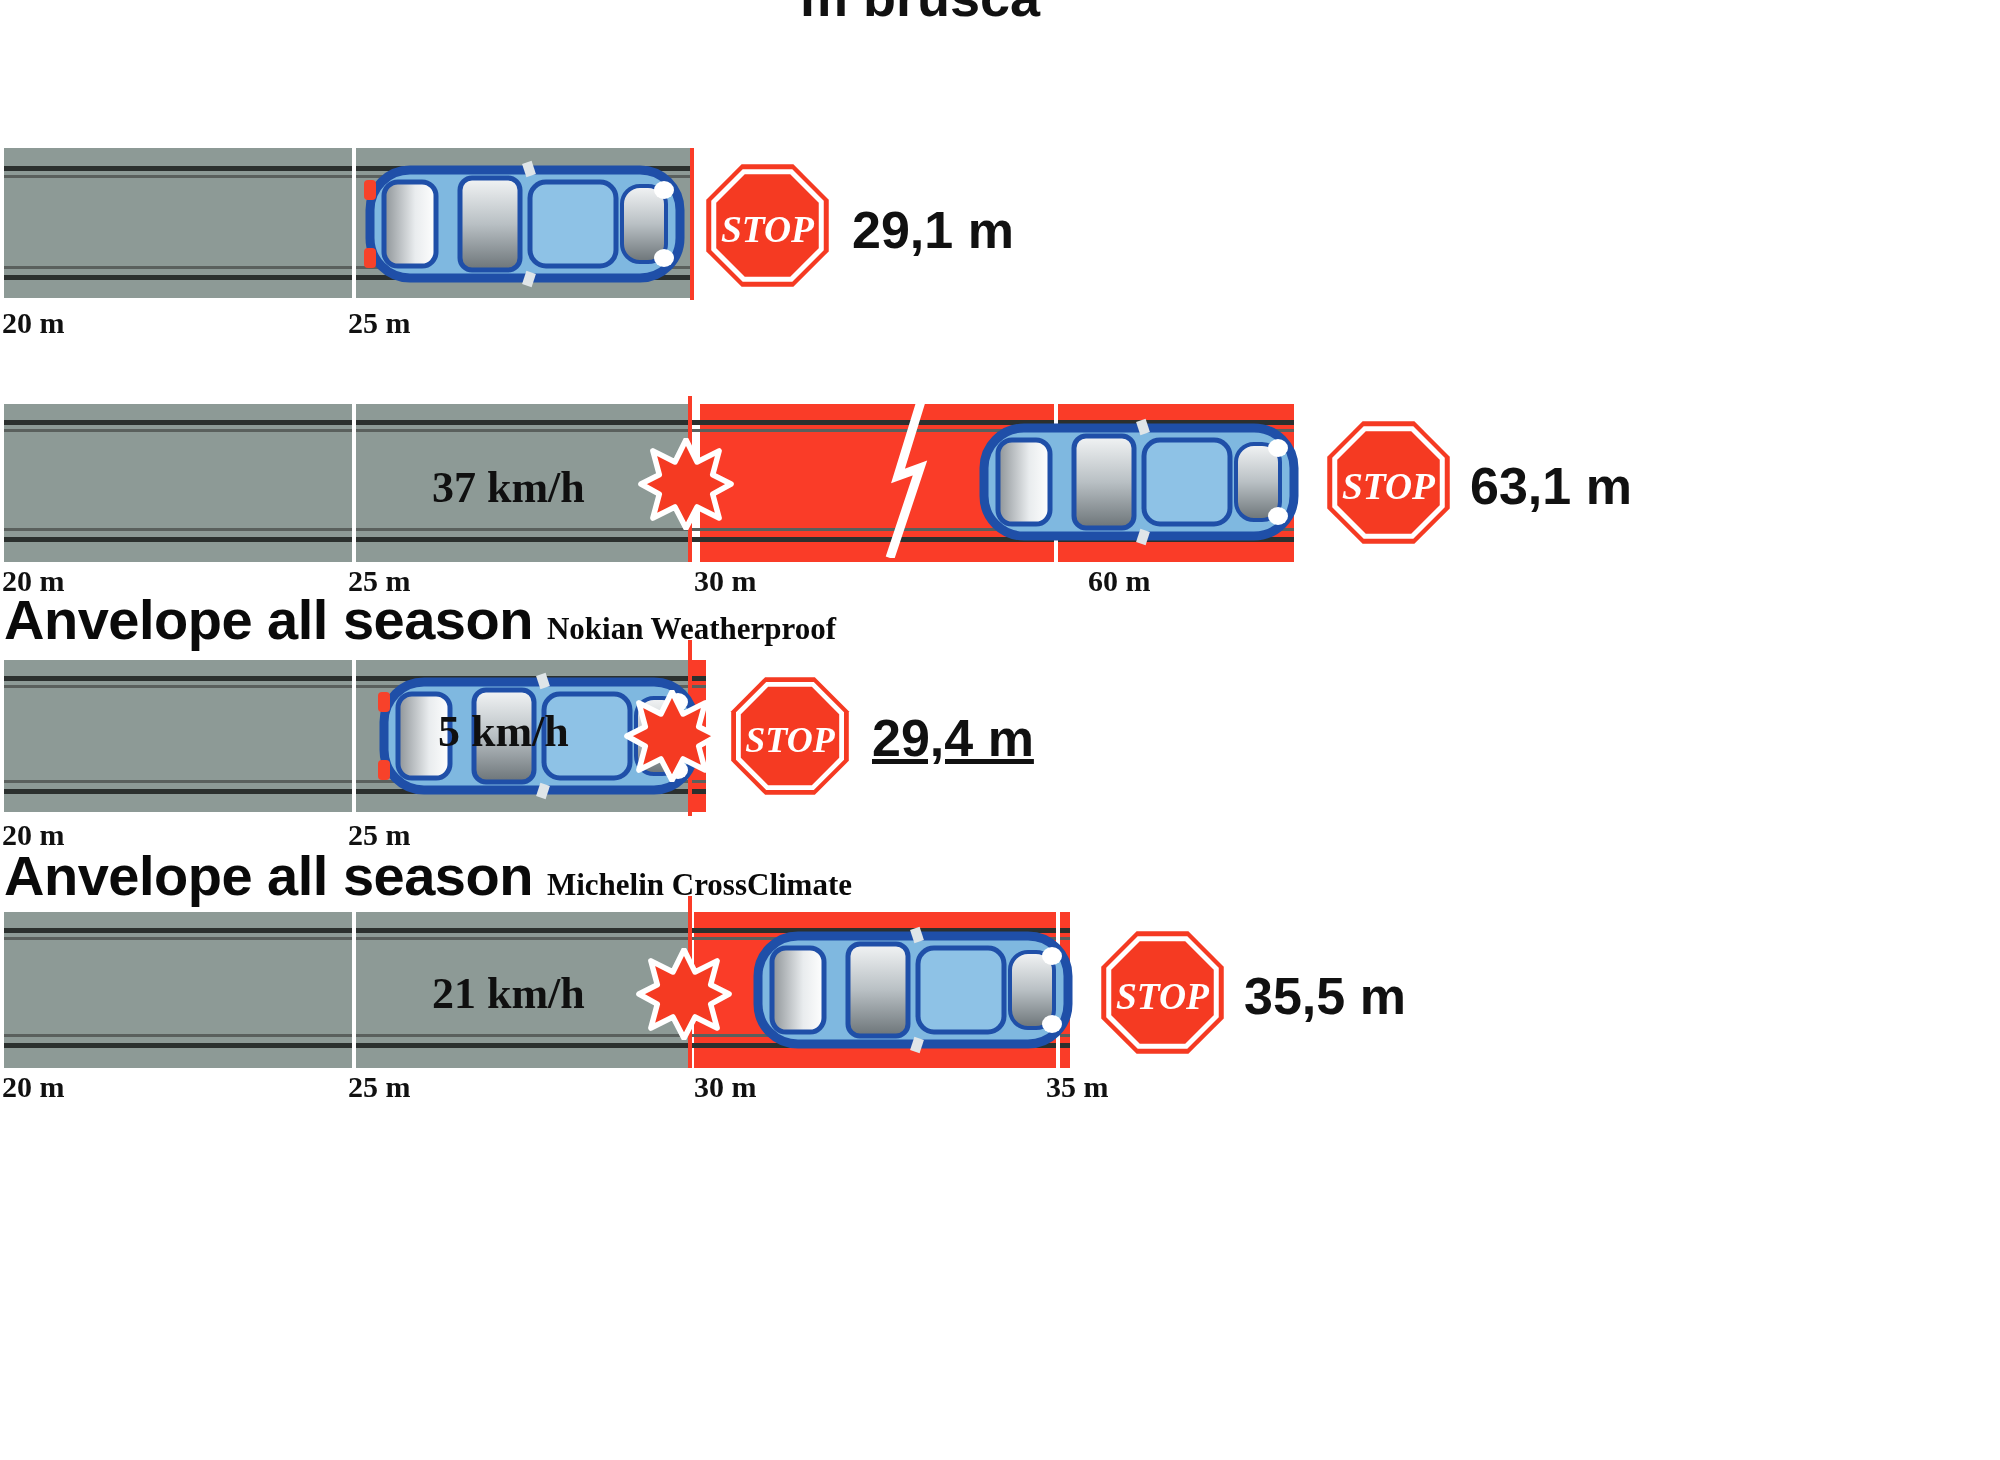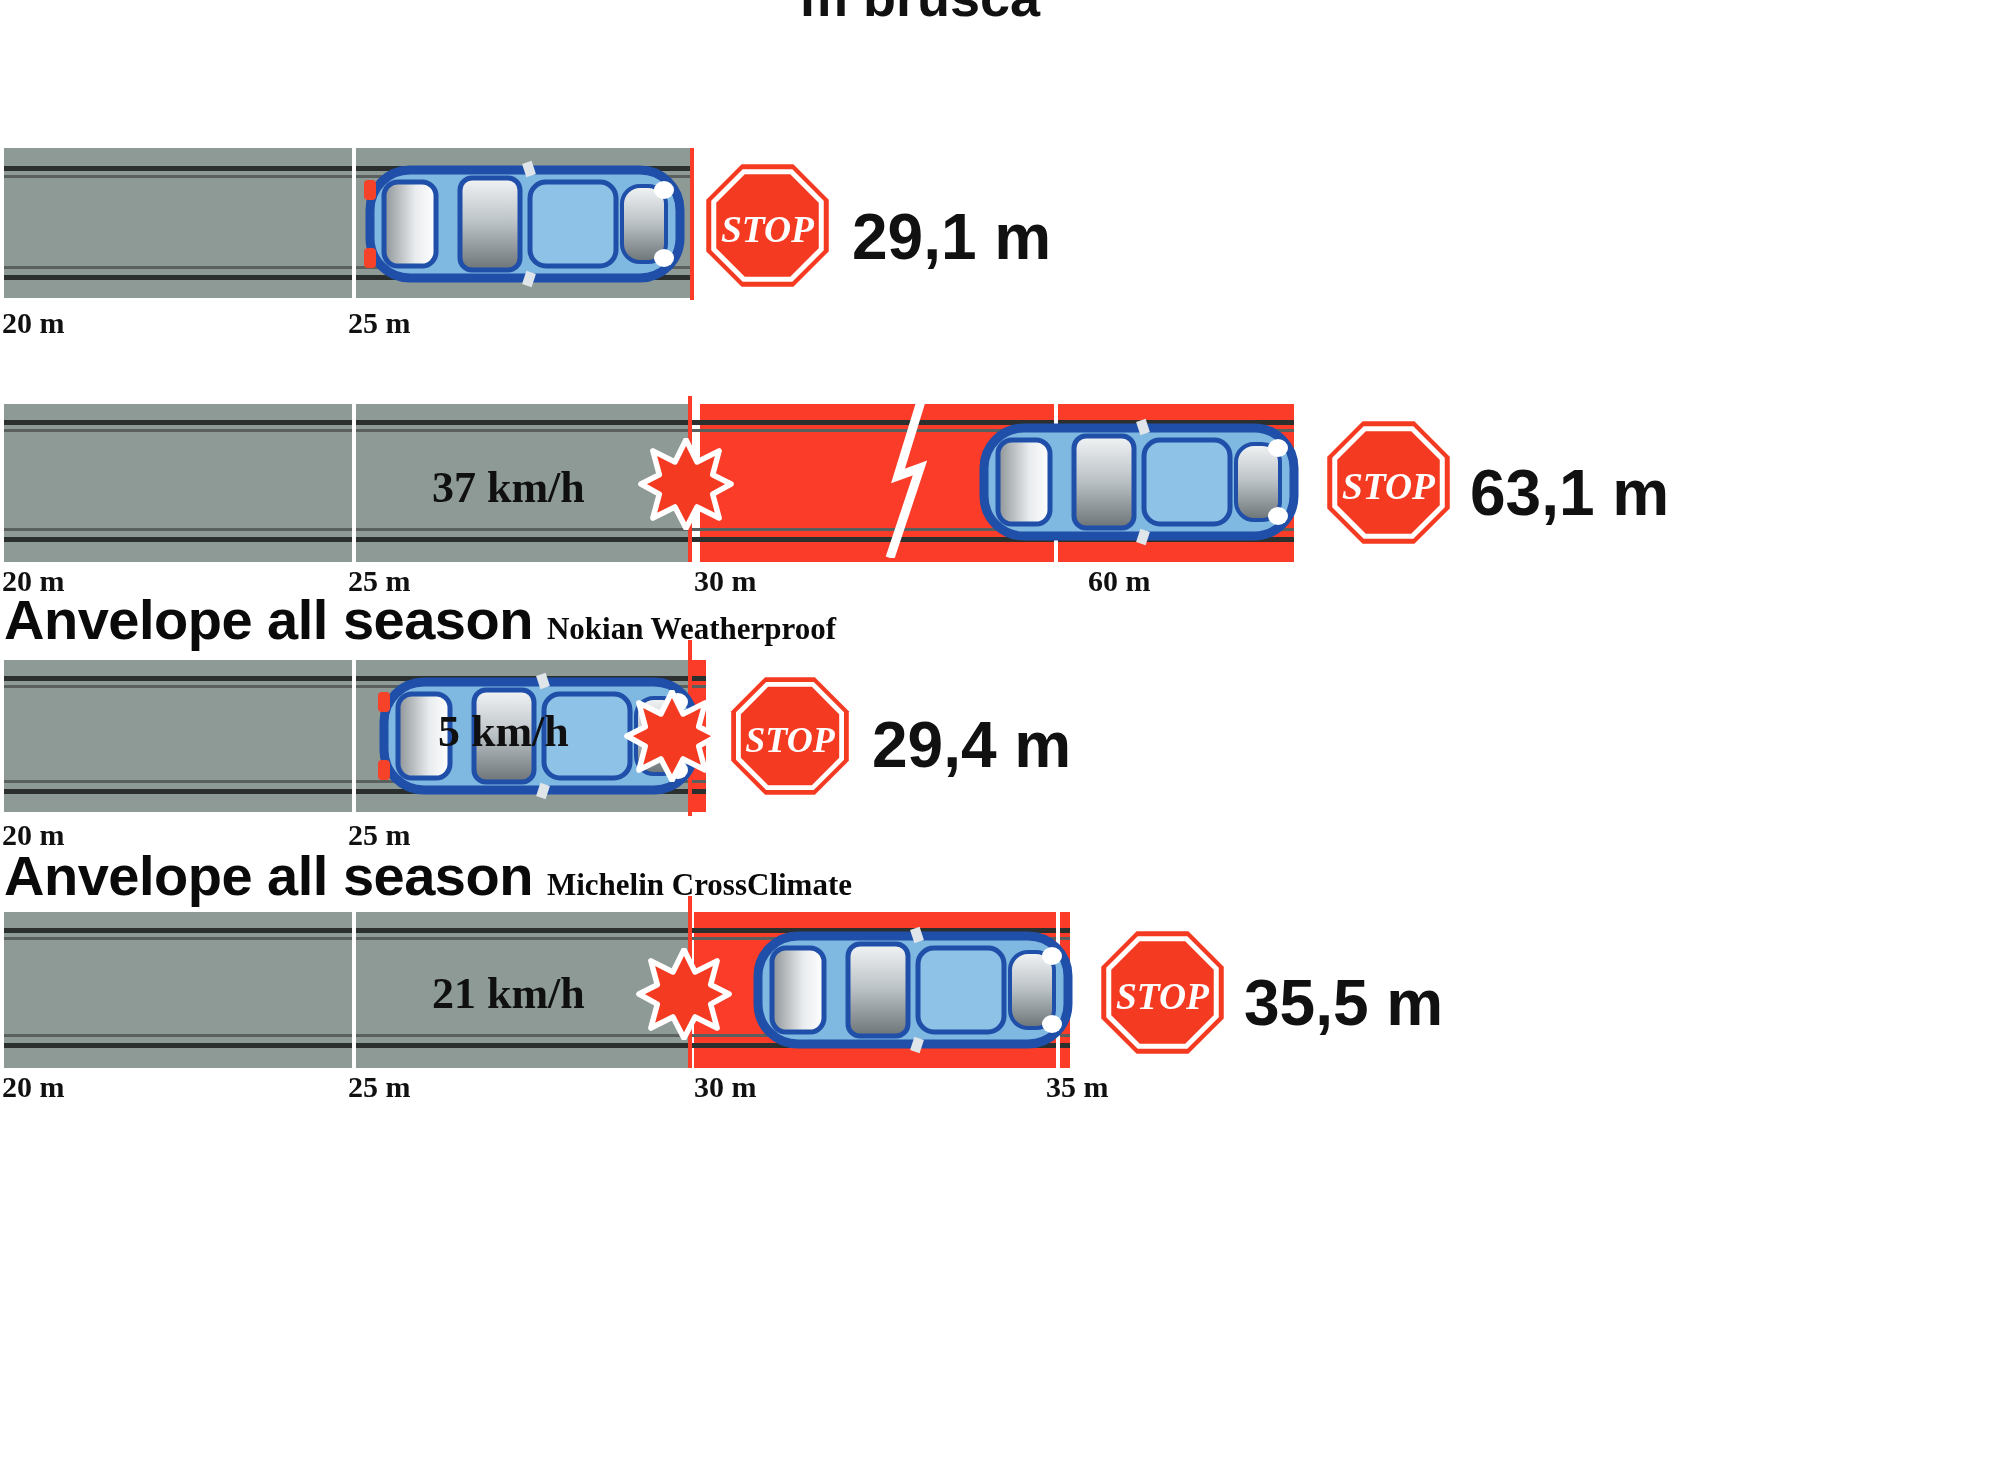--- a/index.html
+++ b/index.html
@@ -103,21 +103,21 @@
 
   
   .stop { position: absolute; font-style: italic; }
   .stop svg { display:block; width:100%; height:100%; }
 
   
   .result {
     position: absolute;
     font-family: "Liberation Sans", sans-serif;
     font-weight: bold;
-    font-size: 64px;
+    font-size: 52px;
     color: #111111;
     white-space: nowrap;
   }
 
   .title-top {
     position:absolute;
     top:-34px; left:800px;
     font-family:"Liberation Sans", sans-serif;
     font-weight:bold; font-size:54px; color:#111;
     white-space:nowrap;
@@ -325,21 +325,21 @@
   <div class="meas" style="left:348px; top:818px;">25 m</div>
 
   <div class="stop" style="left:730px; top:676px; width:120px; height:120px;">
     <svg viewBox="0 0 100 100">
       <polygon points="29.3,1 70.7,1 99,29.3 99,70.7 70.7,99 29.3,99 1,70.7 1,29.3" fill="#f53a22"></polygon>
       <polygon points="31,7 69,7 93,31 93,69 69,93 31,93 7,69 7,31" fill="none" stroke="#ffffff" stroke-width="4"></polygon>
       <text x="50" y="63" text-anchor="middle" font-family="Liberation Serif, serif" font-size="30" font-weight="bold" fill="#ffffff">STOP</text>
     </svg>
   </div>
 
-  <div class="result" style="left:872px; top:708px;">29,4 m</div>
+  <div class="result" style="left:872px; top:708px;text-decoration:underline;">29,4 m</div>
 
   <div class="row-heading" style="left:4px; top:848px;">
     <span class="main">Anvelope all season</span>
     <span class="sub">Michelin CrossClimate</span>
   </div>
 
   <div class="strip" style="left:4px; top:912px; width:1066px; height:156px;">
     <div class="road" style="width:686px;"></div>
     <div class="road red" style="left:690px; width:376px;"></div>
     <div class="rail rail-dark" style="top:16px;"></div>

